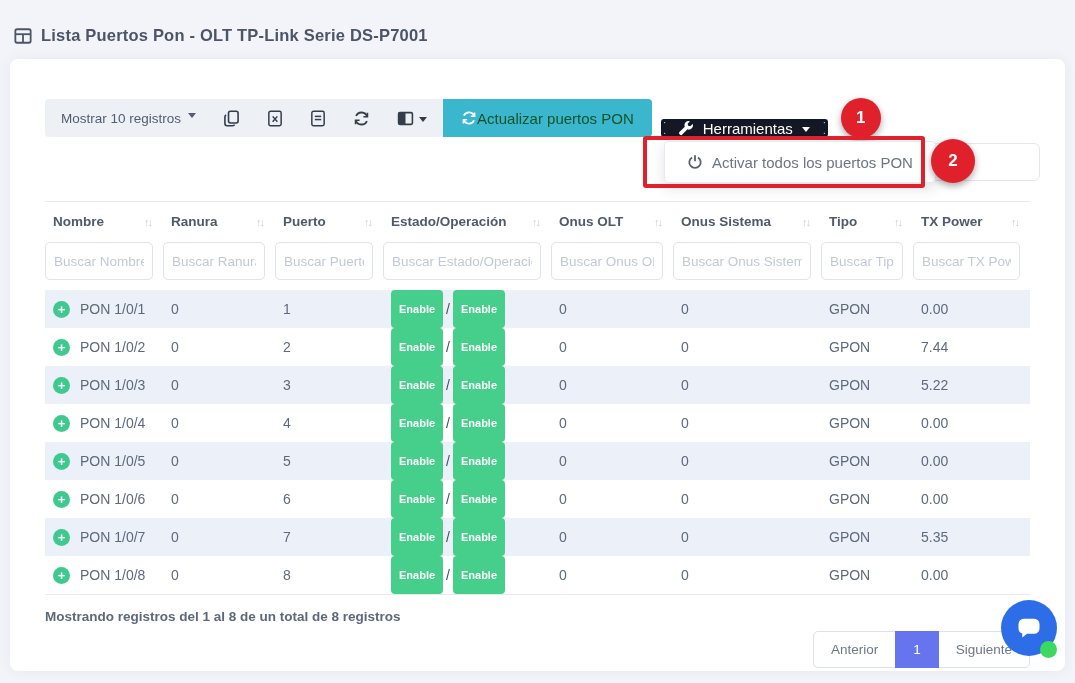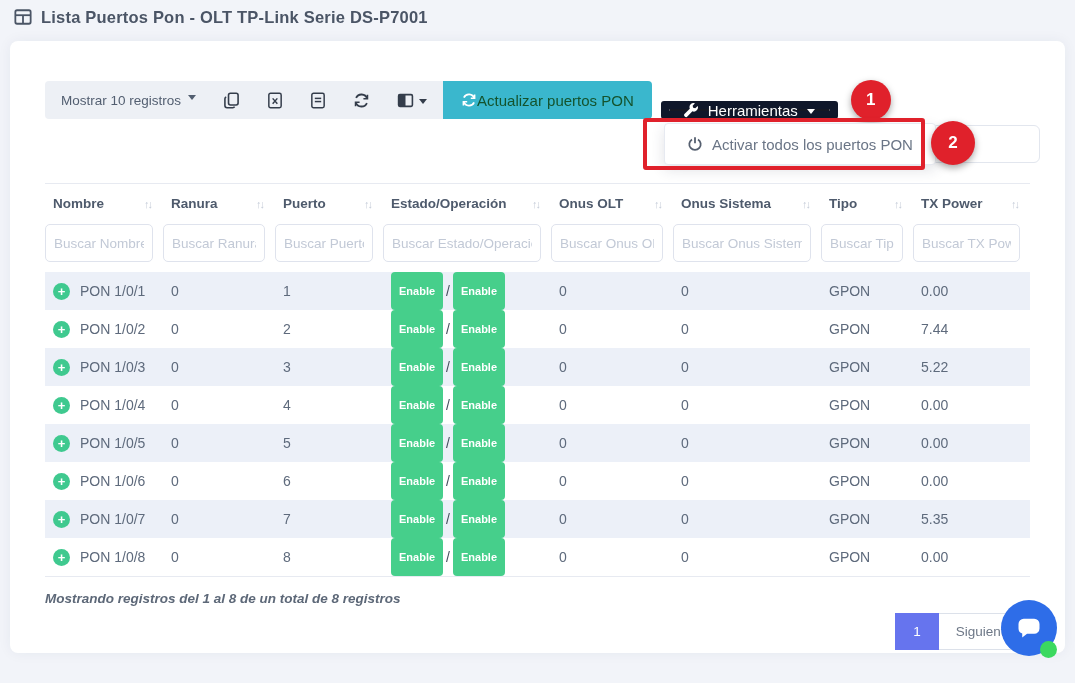--- a/index.html
+++ b/index.html
@@ -1,39 +1,39 @@
 <!DOCTYPE html>
 <html><head>
 <meta charset="utf-8">
 <style>
   * { margin:0; padding:0; box-sizing:border-box; }
   html,body { width:1075px; height:683px; overflow:hidden;
     font-family:"Liberation Sans", sans-serif; background:#f2f4f9; }
 
   
-  .page-header { padding:8px 14px 14px 14px; display:flex; align-items:flex-start; gap:9px; }
+  .page-header { padding:26px 14px 14px 14px; display:flex; align-items:center; gap:9px; }
   .page-title { font-size:16.5px; font-weight:700; color:#4b5566; letter-spacing:.2px; }
   .title-icon { color:#4b5566; display:inline-flex; }
 
   
   .card { position:relative; margin:0 10px; background:#ffffff; border-radius:8px;
     box-shadow:0 0 14px rgba(33,43,77,.06); height:612px; padding:40px 35px 0 35px; }
 
   
   .toolbar { display:flex; align-items:stretch; height:38px; }
   .dt-buttons { display:flex; align-items:center; background:#edf0f5; border-radius:4px 0 0 4px;
     padding:0 16px; gap:27px; color:#3c4554; }
   .show-entries { display:flex; align-items:flex-start; gap:7px; font-size:13.5px; color:#525e70; cursor:pointer; }
   .icon-btn { display:inline-flex; align-items:center; gap:5px; cursor:pointer; color:#343d4b; }
   .caret { width:0; height:0; border-left:4px solid transparent; border-right:4px solid transparent;
     border-top:5px solid currentColor; display:inline-block; margin-top:2px; }
   .btn-teal { display:flex; align-items:center; background:#3ab7cd; color:#14532d;
     border:none; font-size:15px; padding:0 18px; border-radius:0 4px 4px 0; cursor:pointer;
     font-family:inherit; }
-  .tools-wrap { margin-left:9px; border:8px solid #0f172a; border-radius:3px; display:flex;margin-top:20px; }
+  .tools-wrap { margin-left:9px; border:3px solid #0f172a; border-radius:3px; display:flex;margin-top:20px; }
   .btn-dark { display:flex; align-items:center; gap:9px; background:#141824; color:#fff;
     border:none; font-size:15px; padding:0 15px; border-radius:2px; cursor:pointer; font-family:inherit; }
   .annot-circle { width:40px; height:40px; border-radius:50%; background:#e0212b; color:#fff;
     font-size:17px; font-weight:700; display:flex; align-items:center; justify-content:center;
     box-shadow:0 3px 7px rgba(0,0,0,.35); }
   .circle-1 { margin-left:13px; align-self:center; }
 
   
   .global-search { position:absolute; left:710px; top:84px; width:320px; height:38px;
     border:1px solid #e2e6ee; border-radius:6px; background:#fff; font-size:14px; padding:0 12px;
@@ -64,21 +64,21 @@
   .name-cell { display:flex; align-items:center; gap:10px; }
   .plus-icon { width:17px; height:17px; border-radius:50%; background:#3fc98f; color:#fff;
     display:inline-flex; align-items:center; justify-content:center; font-size:13px; font-weight:700;
     cursor:pointer; line-height:1; }
   .estado-cell { display:flex; align-items:center; gap:3px; }
   .badge { background:#46cf8b; color:#fff; font-size:11px; font-weight:700; padding:13px 8px;
     border-radius:4px; }
   .slash { color:#444e5e; font-size:14px; }
 
   
-  .info { margin-top:14px; font-size:13.5px; font-weight:600; color:#5d6878;font-style:italic; }
+  .info { margin-top:14px; font-size:13.5px; font-weight:600; color:#5d6878; }
   .pagination-row { display:flex; justify-content:flex-end; margin-top:7px; }
   .pagination { display:flex; }
   .page-btn { background:#fff; border:1px solid #dce1ea; color:#6e7887; font-size:13.5px;
     padding:10px 17px; cursor:pointer; font-family:inherit; margin-left:-1px; }
   .page-btn.first { border-radius:5px 0 0 5px; margin-left:0; }
   .page-btn.last { border-radius:0 5px 5px 0; }
   .page-btn.active { background:#6674ee; border-color:#6674ee; color:#fff; position:relative; z-index:1; }
 
   
   .chat-fab { position:fixed; left:1001px; top:600px; width:56px; height:56px; border-radius:50%;
@@ -423,20 +423,21 @@
         <td>0</td>
         <td>GPON</td>
         <td>0.00</td>
       </tr>
     </tbody>
   </table>
 
   <div class="info">Mostrando registros del 1 al 8 de un total de 8 registros</div>
   <div class="pagination-row">
     <div class="pagination">
+      <button class="page-btn first">Anterior</button>
       <button class="page-btn active">1</button>
       <button class="page-btn last">Siguiente</button>
     </div>
   </div>
 </div>
 
 <button class="chat-fab">
   <svg width="28" height="28" viewBox="0 0 24 24" fill="#ffffff">
     <path d="M7.5 4 h9 a4.5 4.5 0 0 1 4.5 4.5 v4 a4.5 4.5 0 0 1 -4.5 4.5 h-6.2 l-4.1 3.2 v-3.4 a4.5 4.5 0 0 1 -3.2 -4.3 v-4 A4.5 4.5 0 0 1 7.5 4 z"></path>
   </svg>

